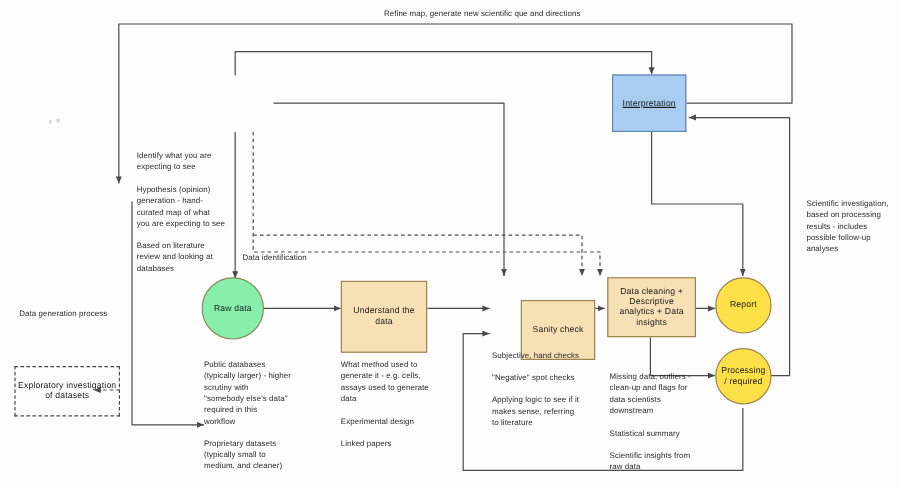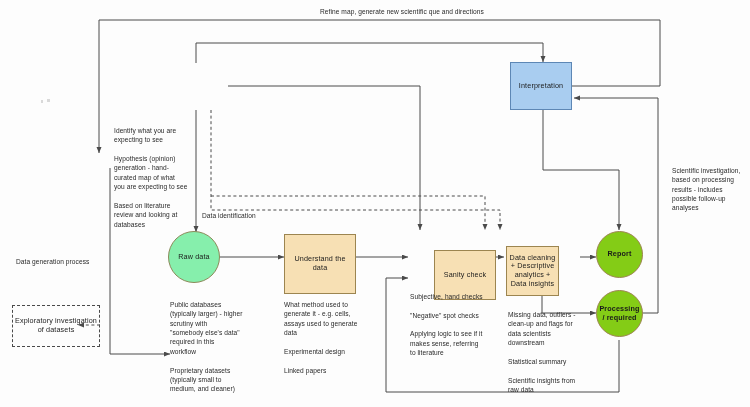--- a/index.html
+++ b/index.html
@@ -45,23 +45,22 @@
     border: 1px solid #9c8550;
   }
   .node-circle {
     border-radius: 50%;
   }
   .circle-yellow {
     background: #86efac;
     border: 1px solid #8c8a5a;
   }
   .circle-orange {
-    background: #84cc16;
+    background: #fde047;
     border: 1px solid #9c8550;
-    font-weight: bold;
   }
   .node-dashed {
     background: transparent;
     border: 1px dashed #4a4a4a;
   }
   .node-label {
     font-size: 7.2px;
     letter-spacing: 0.02em;
     padding: 1px 2px;
   }
@@ -133,30 +132,30 @@
       <path d="M110,168 L110,354 L170,354" marker-end="url(#arw)"></path>
 
       <path d="M100,325 L78,325" stroke-dasharray="3,2.6" marker-end="url(#arw)"></path>
 
     </g>
   </svg>
 
   <div class="edge-label" style="left:320px; top:8px;">Refine map, generate new scientific que and directions</div>
 
 
-  <div class="node node-rect node-blue node-label" style="left:510px; top:62px; width:62px; height:48px;">Interpretation</div>
+  <div class="node node-rect node-blue node-label" style="left:510px; top:62px; width:62px; height:48px;text-decoration:underline;">Interpretation</div>
 
   <div class="node node-circle circle-yellow node-label" style="left:168px; top:231px; width:52px; height:52px;">Raw data</div>
 
   <div class="node node-rect node-orange node-label" style="left:284px; top:234px; width:72px; height:60px;text-align:center;">Understand the
 data</div>
 
   <div class="node node-rect node-orange node-label" style="left:410px; top:250px; width:62px; height:50px;margin-left:24px;">Sanity check</div>
 
-  <div class="node node-rect node-orange node-label" style="left:506px; top:246px; width:53px; height:50px;text-align:center;">Data cleaning +
+  <div class="node node-rect node-orange node-label" style="left:506px; top:231px; width:74px; height:50px;text-align:center;">Data cleaning +
 Descriptive
 analytics + Data
 insights</div>
 
   <div class="node node-circle circle-orange node-label" style="left:596px; top:231px; width:47px; height:47px;">Report</div>
 
   <div class="node node-circle circle-orange node-label" style="left:596px; top:290px; width:47px; height:47px;">Processing
 / required</div>
 
   <div class="node node-dashed node-label" style="left:12px; top:305px; width:88px; height:42px;">Exploratory

